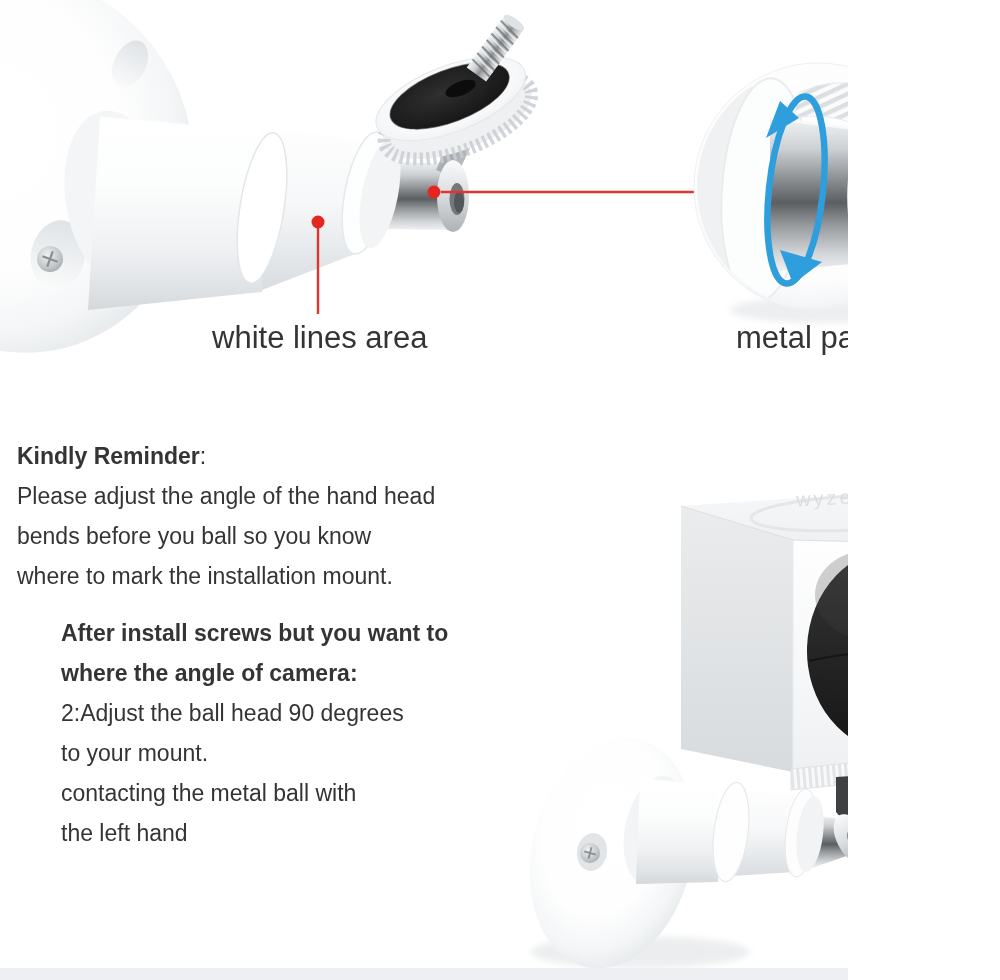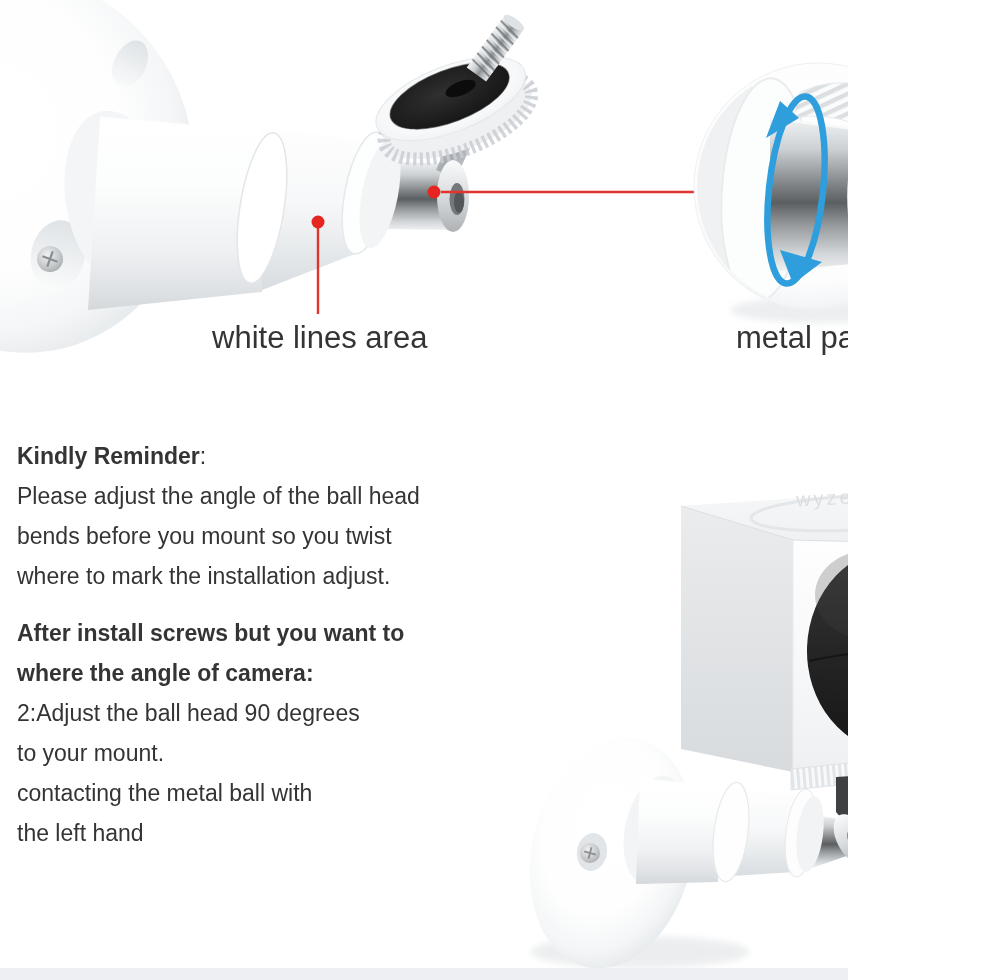--- a/index.html
+++ b/index.html
@@ -3,21 +3,21 @@
 <meta charset="utf-8">
 <style>
   html,body{margin:0;padding:0;background:#fff;}
   #stage{position:relative;width:848px;height:980px;background:var(--bg,#fff);overflow:hidden;
          font-family:"Liberation Sans","DejaVu Sans",sans-serif;}
   #scene{position:absolute;left:0;top:0;}
   .label{position:absolute;font-size:31px;color:var(--text,#343434);white-space:nowrap;}
   .textblock{position:absolute;left:17px;color:var(--text,#343434);font-size:23px;line-height:40px;white-space:nowrap;}
   .textblock .b, .bold-lines div{font-weight:bold;}
   #reminder{top:436px;}
-  #adjust{top:613px;}
+  #adjust{top:613px;margin-left:44px;}
   #camera-logo{position:absolute;left:796px;top:487px;font-size:20px;color:#d9dcde;opacity:.85;
                letter-spacing:3px;transform:rotate(-3deg);}
   .red-stroke{stroke:var(--red,#e2342e);}
   .red-fill{fill:var(--red-dot,#e42520);}
   .blue-stroke{stroke:var(--blue,#2f9edc);}
   .blue-fill{fill:var(--blue,#2f9edc);}
   .strip{fill:var(--strip,#edeff2);}
 </style>
 </head>
 <body>
@@ -264,23 +264,23 @@
 
 <rect class="strip" x="0" y="968" width="1000" height="12"></rect>
 </svg>
 
 <div class="label" style="left:212px;top:320px">white lines area</div>
 <div class="label" style="left:736px;top:320px">metal part</div>
 
 <div id="reminder" class="textblock">
   <div><span class="b">Kindly Reminder</span><span>:</span></div>
   <div>
-        <div>Please adjust the angle of the ball head</div>
-        <div>bends before you mount so you twist</div>
-        <div>where to mark the installation adjust.</div>
+        <div>Please adjust the angle of the hand head</div>
+        <div>bends before you ball so you know</div>
+        <div>where to mark the installation mount.</div>
       </div>
 </div>
 
 <div id="adjust" class="textblock">
   <div class="bold-lines">
         <div>After install screws but you want to</div>
         <div>where the angle of camera:</div>
       </div>
   <div>
         <div>2:Adjust the ball head 90 degrees</div>

